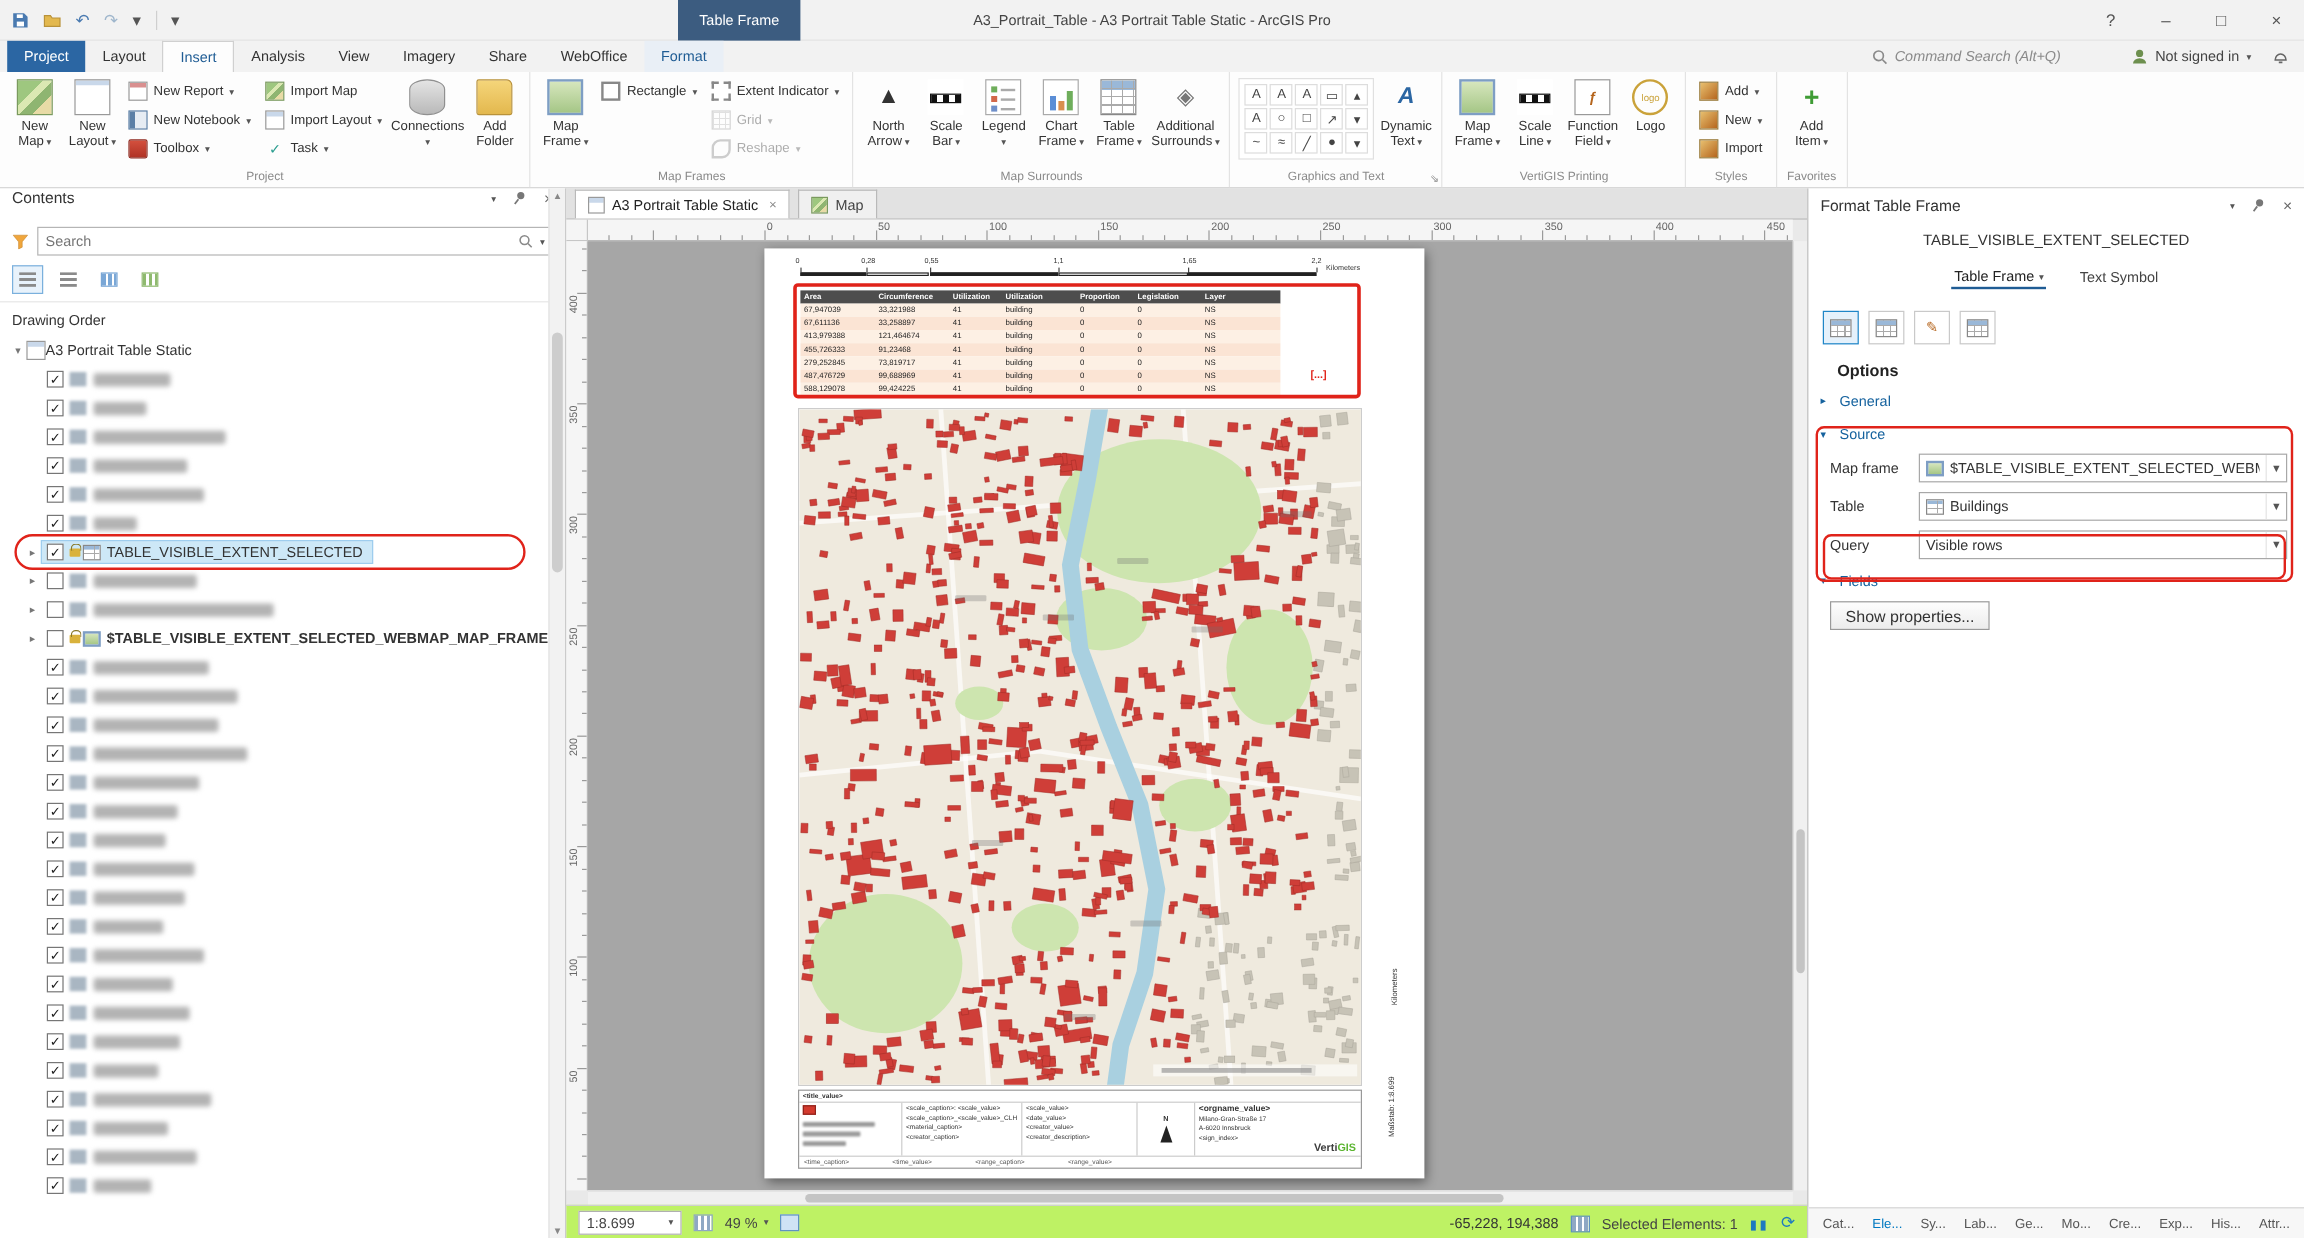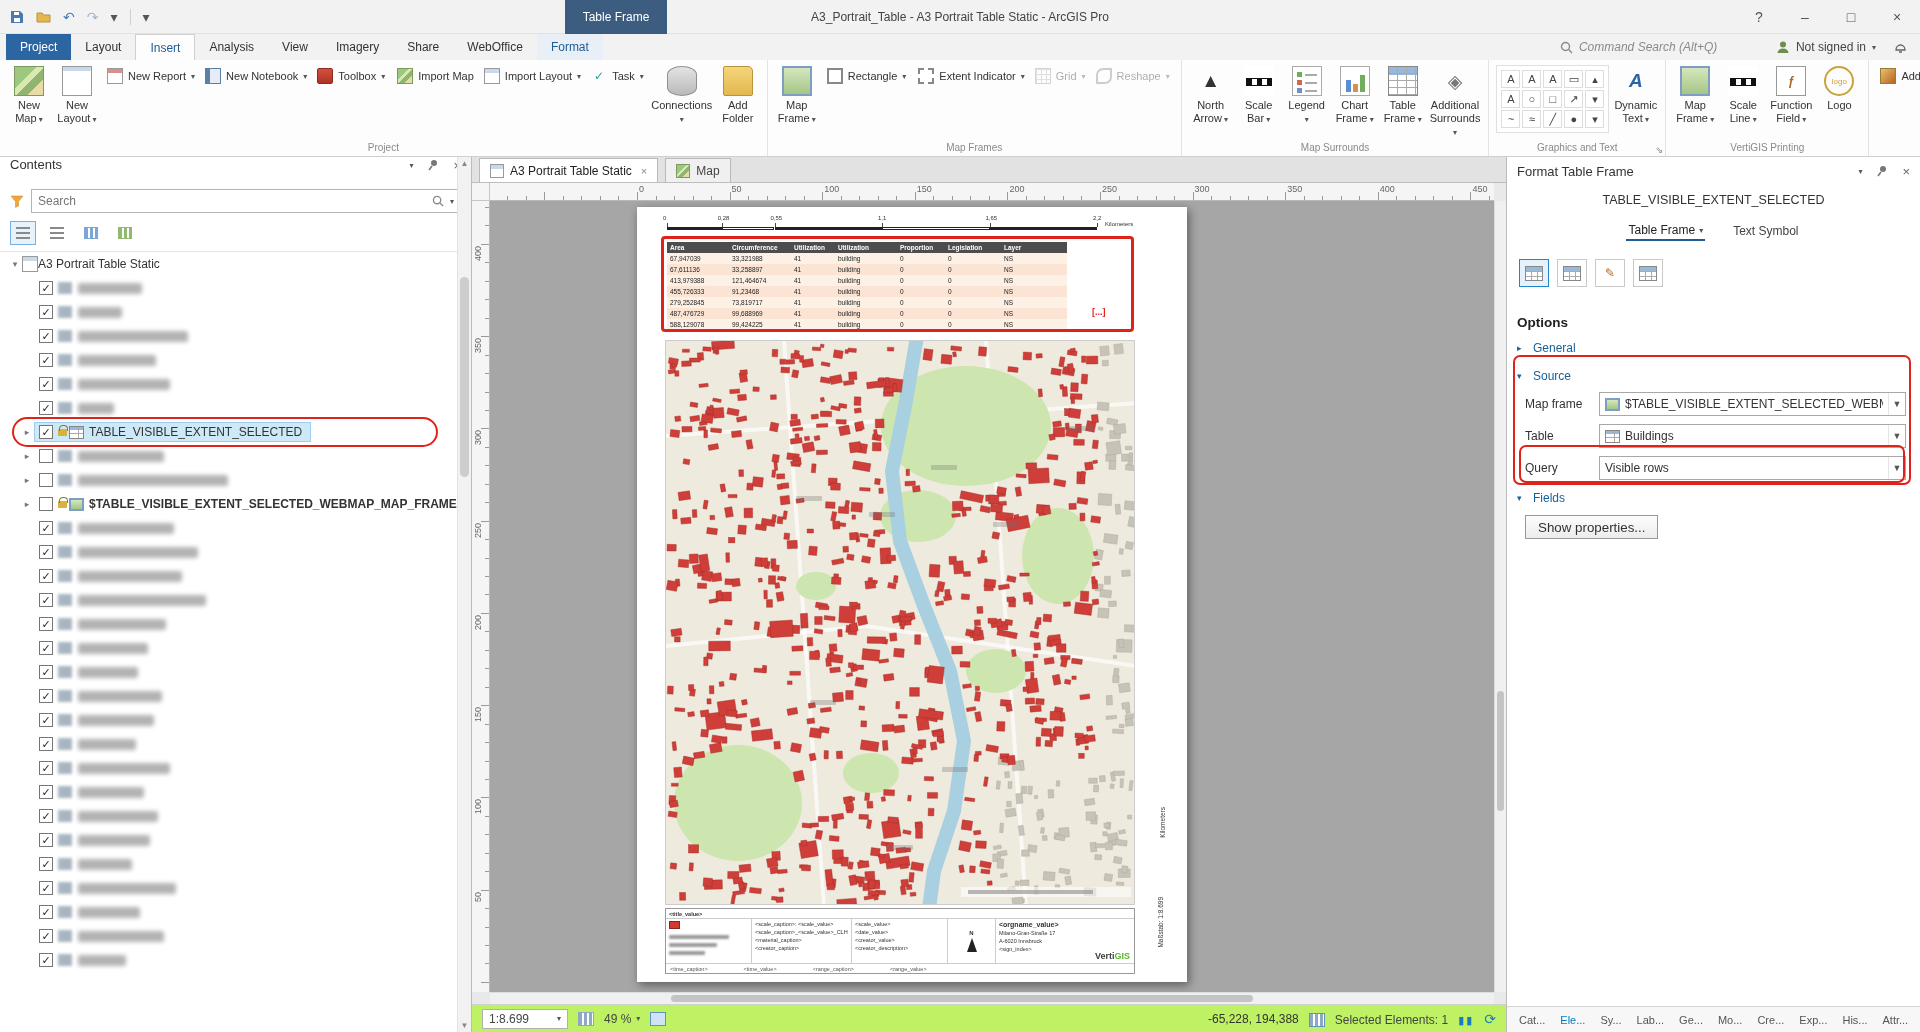--- a/index.html
+++ b/index.html
@@ -29,21 +29,21 @@
 .signin{display:flex;align-items:center;gap:6px;color:#444}
 .smallicon{display:inline-flex;width:16px;height:16px;align-items:center;justify-content:center}
 
 
 .ribbon{position:absolute;left:0;top:60px;width:1920px;height:97px;background:#fdfdfd;border-bottom:1px solid #cfcfcf;display:flex}
 .rgroup{display:flex;flex-direction:column;position:relative;border-right:1px solid #e3e3e3;padding:2px 5px 0}
 .rgroup-items{display:flex;align-items:flex-start;flex:1}
 .rgroup-label{text-align:center;font-size:10px;color:#8a8a8a;height:15px;line-height:13px}
 .bigbtn{min-width:48px;max-width:64px;height:76px;display:flex;flex-direction:column;align-items:center;padding:4px 3px 0;gap:3px;border-radius:2px;cursor:default}
 .blabel{font-size:11px;line-height:1.2;text-align:center;color:#333}
-.smallcol{display:flex;flex-direction:row;gap:4px;padding:4px 3px}
+.smallcol{display:flex;flex-direction:column;gap:4px;padding:4px 3px}
 .smallbtn{display:flex;align-items:center;gap:5px;height:20px;font-size:11px;color:#333;padding:0 3px;white-space:nowrap}
 .disabled{opacity:.4}
 .arrow{font-size:8px;color:#555}
 .launcher{position:absolute;right:2px;bottom:1px;font-size:9px;color:#888}
 .gallery{display:flex;flex-direction:column;gap:2px;padding:4px 4px;border:1px solid #e0e0e0;background:#fff;margin:3px 2px}
 .grow{display:flex;gap:2px}
 .gcell{width:19px;height:18px;border:1px solid #ddd;display:flex;align-items:center;justify-content:center;font-size:11px;color:#444;background:#fff}
 
 
 .icon16{width:16px;height:16px;flex:0 0 16px;display:inline-flex;align-items:center;justify-content:center}
@@ -198,21 +198,21 @@
 .fp-tabs{height:20px;margin-top:10px;display:flex;justify-content:center;gap:26px;align-items:center}
 .fp-tab{color:#444;display:flex;gap:4px;align-items:center;padding:2px 2px}
 .fp-tab.active{border-bottom:2px solid #1f5c94;color:#222}
 .fp-icons{height:30px;margin-top:18px;display:flex;gap:8px;padding-left:12px}
 .fp-icobtn{width:30px;height:28px;border:1px solid #c9c9c9;background:#fff;display:flex;align-items:center;justify-content:center}
 .fp-icobtn.sel{border:1px solid #1f86c7;background:#e5f1fb}
 .mini-table{width:18px;height:15px;border:1px solid #888;background:
   linear-gradient(#9ab8d8 0 4px,transparent 4px),
   repeating-linear-gradient(90deg,transparent 0 5px,#aaa 5px 6px),
   repeating-linear-gradient(transparent 0 4px,#aaa 4px 5px),#fff}
-.fp-options{margin-top:26px;padding-left:10px;font-weight:bold;font-size:13.5px;height:18px;color:#222}
+.fp-options{margin-top:12px;padding-left:24px;font-weight:bold;font-size:13.5px;height:18px;color:#222}
 .fp-sec{padding-left:10px;height:18px;display:flex;align-items:center;gap:6px;color:#15629e}
 .fp-sec .x{font-size:9px;width:10px}
 .fp-general{margin-top:6px}
 .fp-source{margin-top:10px}
 .fp-fields{margin-top:8px}
 .fp-row{height:26px;margin-top:6px;display:flex;align-items:center;padding:0 14px 0 18px}
 .fp-row .lab{width:74px;color:#333}
 .fp-drop{flex:1;height:24px;border:1px solid #a8a8a8;background:#fff;display:flex;align-items:center;padding-left:5px;gap:5px;overflow:hidden;white-space:nowrap}
 .fp-drop .val{overflow:hidden;white-space:nowrap}
 .fp-drop .dd{margin-left:auto;flex:0 0 17px;height:100%;display:flex;align-items:center;justify-content:center;color:#555;font-size:9px;border-left:1px solid #e4e4e4}
@@ -583,20 +583,21 @@
       <div class="cp-tb-btn">
           <span class="ico-lines"></span>
         </div>
       <div class="cp-tb-btn">
           <span class="ico-grid-b"></span>
         </div>
       <div class="cp-tb-btn">
           <span class="ico-grid-g"></span>
         </div>
     </div>
+    <div class="cp-section">Drawing Order</div>
     <div class="tree" id="tree">
         <div class="trow root">
           <span class="expander">▾</span>
           <span class="icon16 i-page"></span>
           <span class="tlabel">A3 Portrait Table Static</span>
         </div>
         <div class="trow">
           <span class="expander"></span>
           <span class="rowbody">
             <span class="cbx">✓</span>

